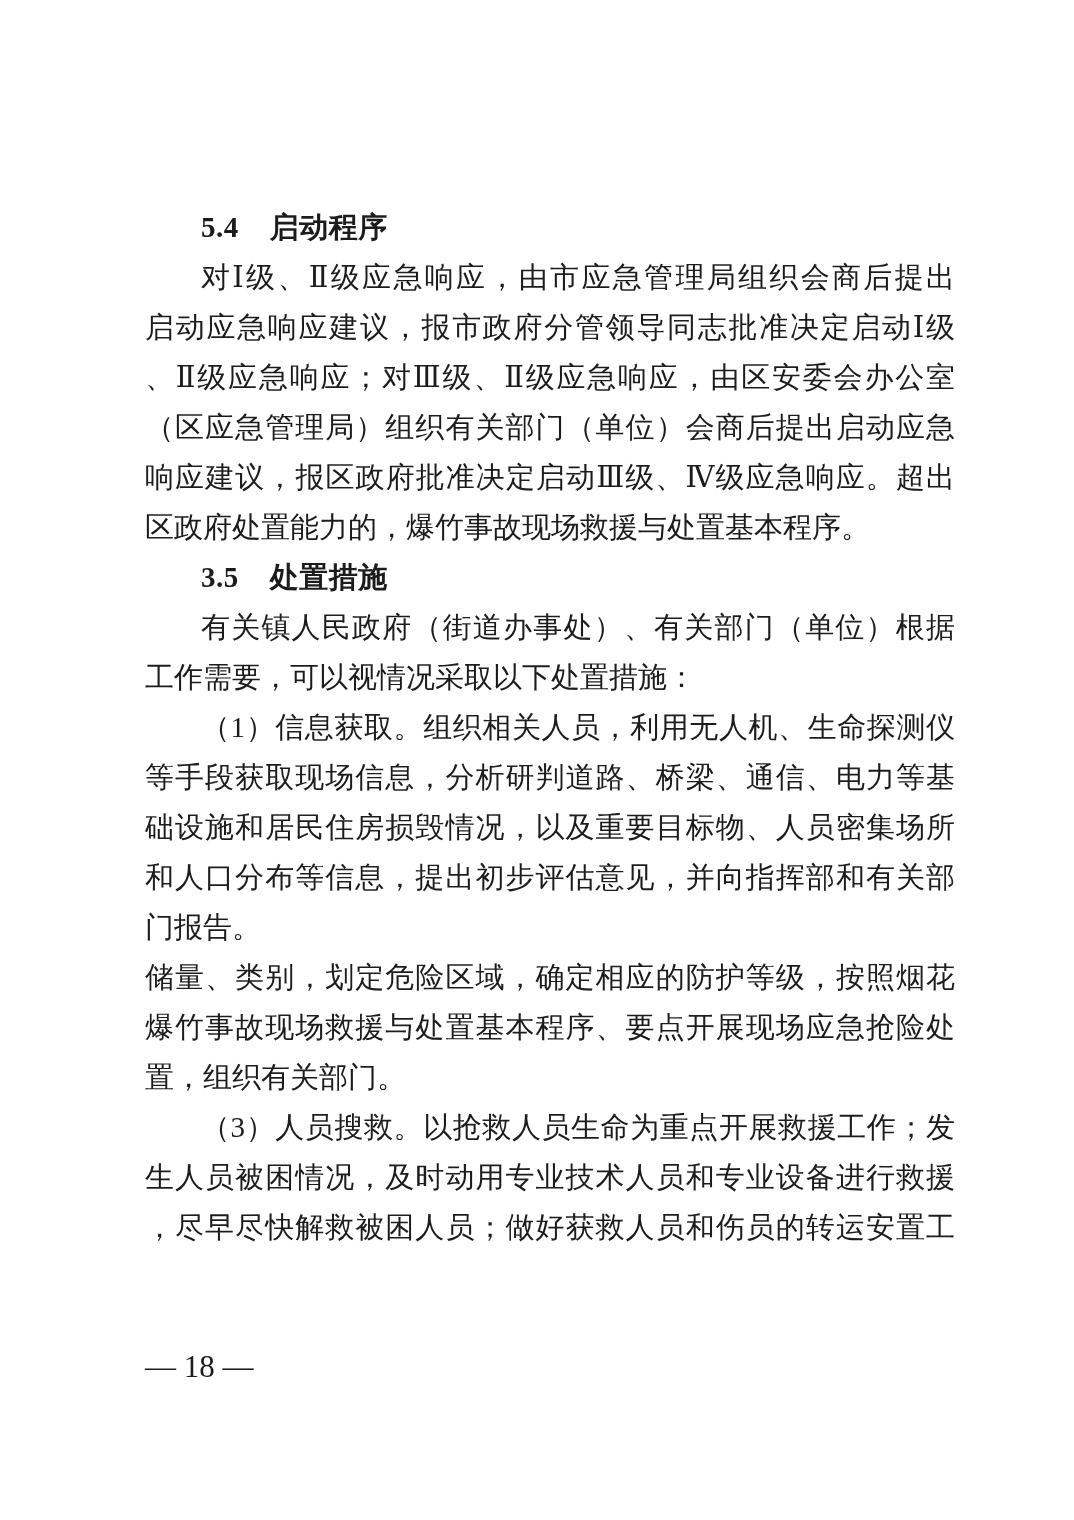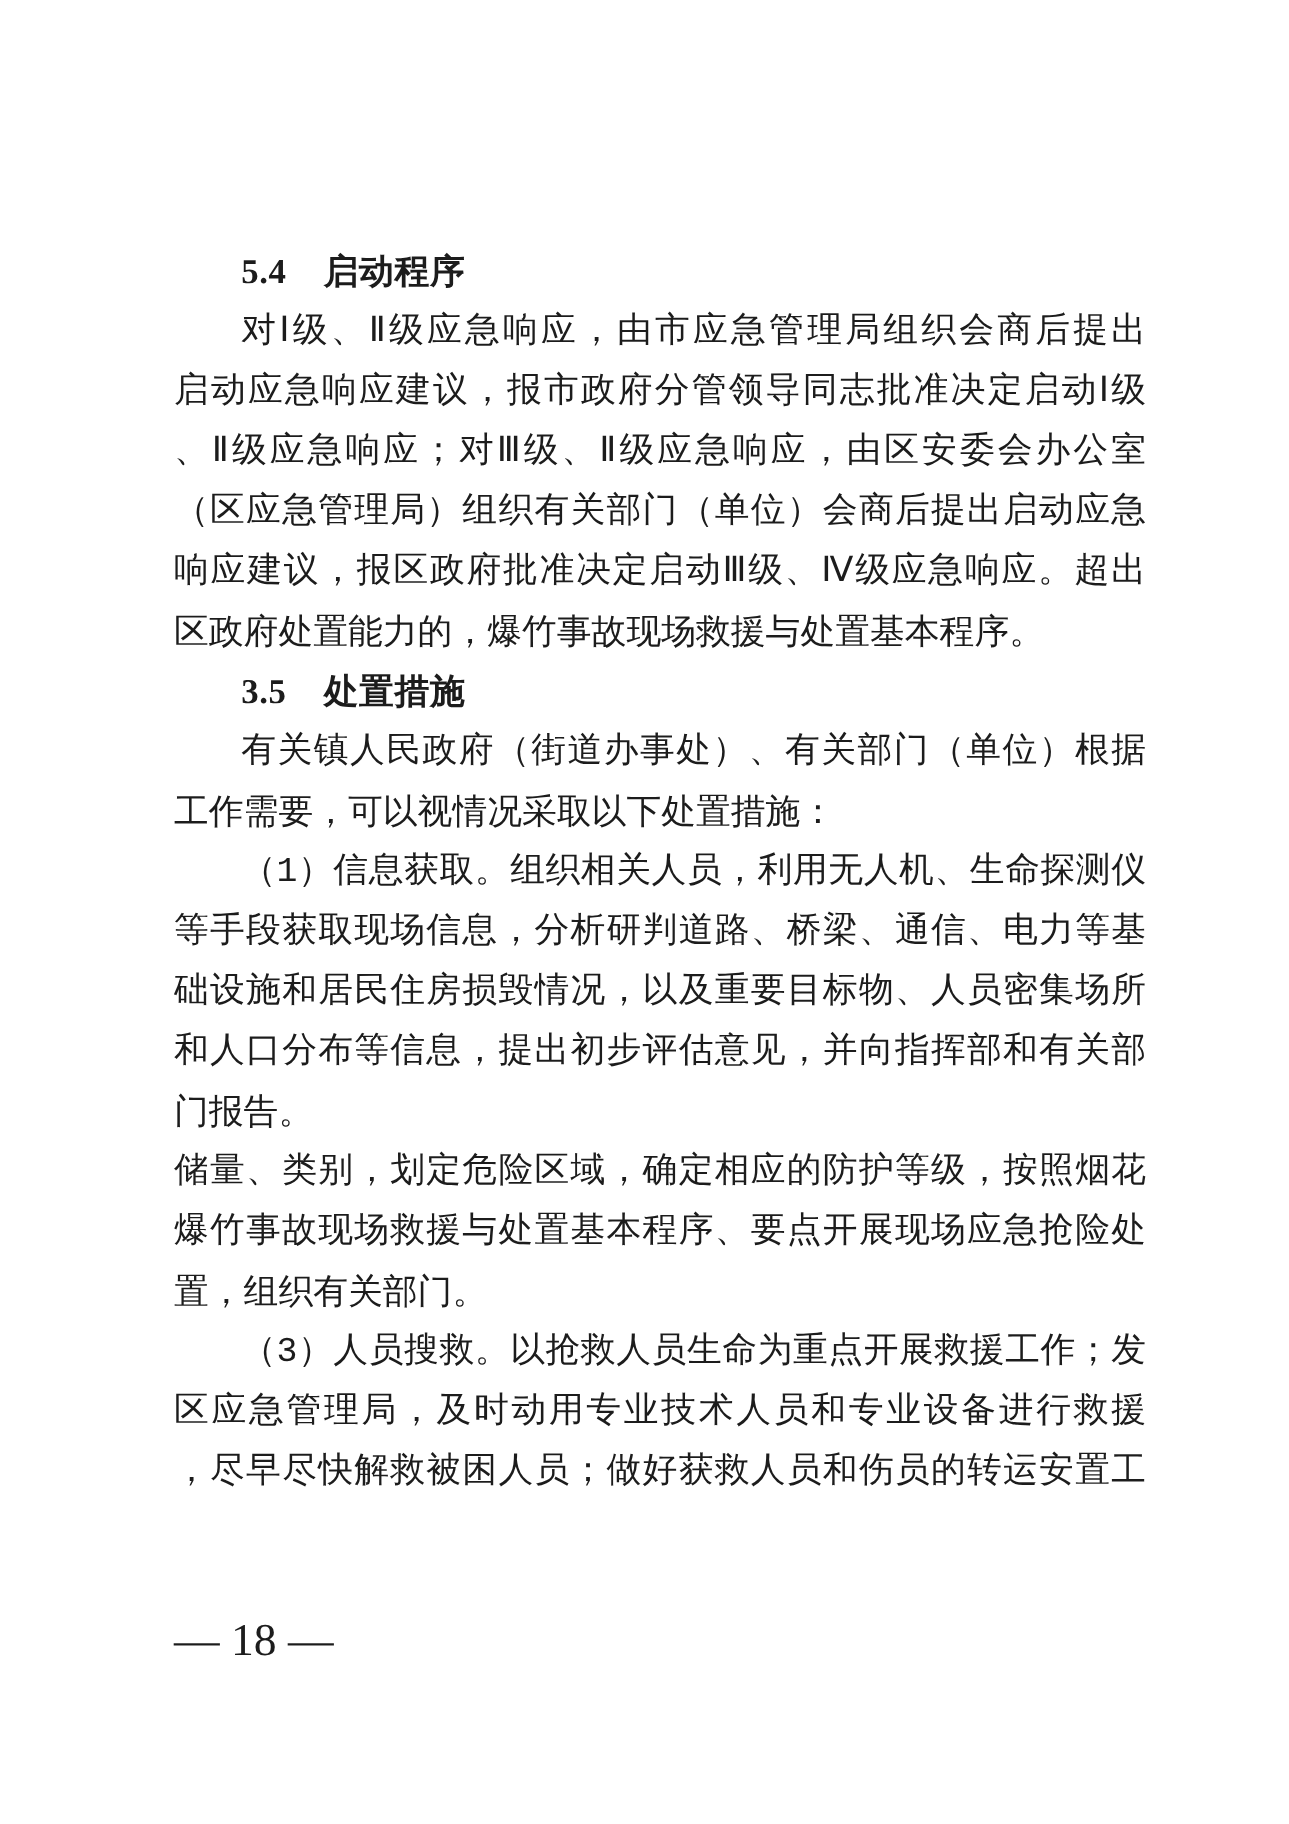--- a/index.html
+++ b/index.html
@@ -25,39 +25,38 @@
   .line {
     height: 50px;
     line-height: 50px;
     font-size: 29px;
     white-space: normal;
     overflow: visible;
   }
   .line.fill {
     text-align: justify;
     text-align-last: justify;
-    font-family: Liberation Mono, monospace;
   }
   .line.indent {
     text-indent: 56px;
   }
   .line.heading {
     font-weight: 600;
     letter-spacing: 0.5px;
   }
   .heading .h-num {
     margin-right: 31px;
   }
   .footer {
     position: absolute;
     left: 145px;
     top: 1342px;
     height: 50px;
     line-height: 50px;
-    font-size: 38px;
+    font-size: 31px;
     color: #1c1c1c;
   }
 </style>
 </head>
 <body>
 
 <div class="page">
   <main class="content">
       <div class="line heading indent"><span class="h-num">5.4</span><span>启动程序</span></div>
       <div class="line indent fill">对Ⅰ级、Ⅱ级应急响应，由市应急管理局组织会商后提出</div>
@@ -71,19 +70,19 @@
       <div class="line">工作需要，可以视情况采取以下处置措施：</div>
       <div class="line indent fill">（1）信息获取。组织相关人员，利用无人机、生命探测仪</div>
       <div class="line fill">等手段获取现场信息，分析研判道路、桥梁、通信、电力等基</div>
       <div class="line fill">础设施和居民住房损毁情况，以及重要目标物、人员密集场所</div>
       <div class="line fill">和人口分布等信息，提出初步评估意见，并向指挥部和有关部</div>
       <div class="line">门报告。</div>
       <div class="line fill">储量、类别，划定危险区域，确定相应的防护等级，按照烟花</div>
       <div class="line fill">爆竹事故现场救援与处置基本程序、要点开展现场应急抢险处</div>
       <div class="line">置，组织有关部门。</div>
       <div class="line indent fill">（3）人员搜救。以抢救人员生命为重点开展救援工作；发</div>
-      <div class="line fill">区应急管理局，及时动用专业技术人员和专业设备进行救援</div>
+      <div class="line fill">生人员被困情况，及时动用专业技术人员和专业设备进行救援</div>
       <div class="line fill">，尽早尽快解救被困人员；做好获救人员和伤员的转运安置工</div>
     </main>
   <div class="footer">
     <span>— 18 —</span>
   </div>
 </div>
 
 </body></html>

